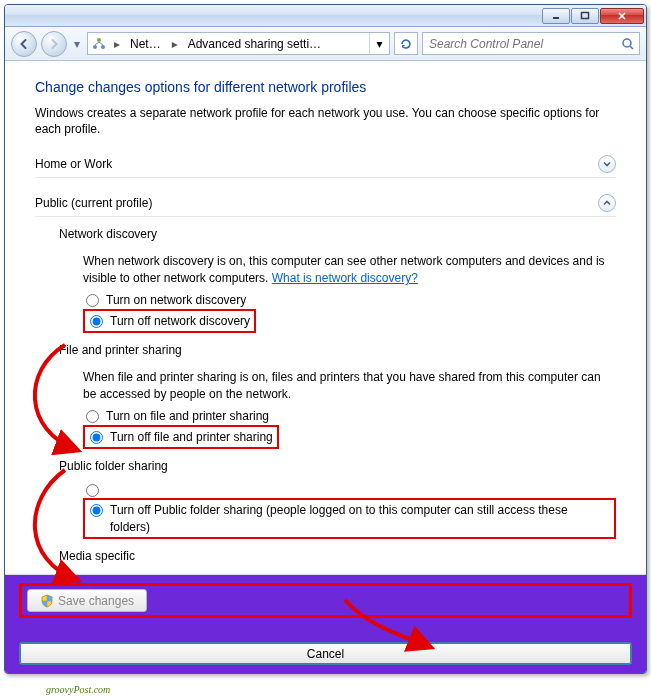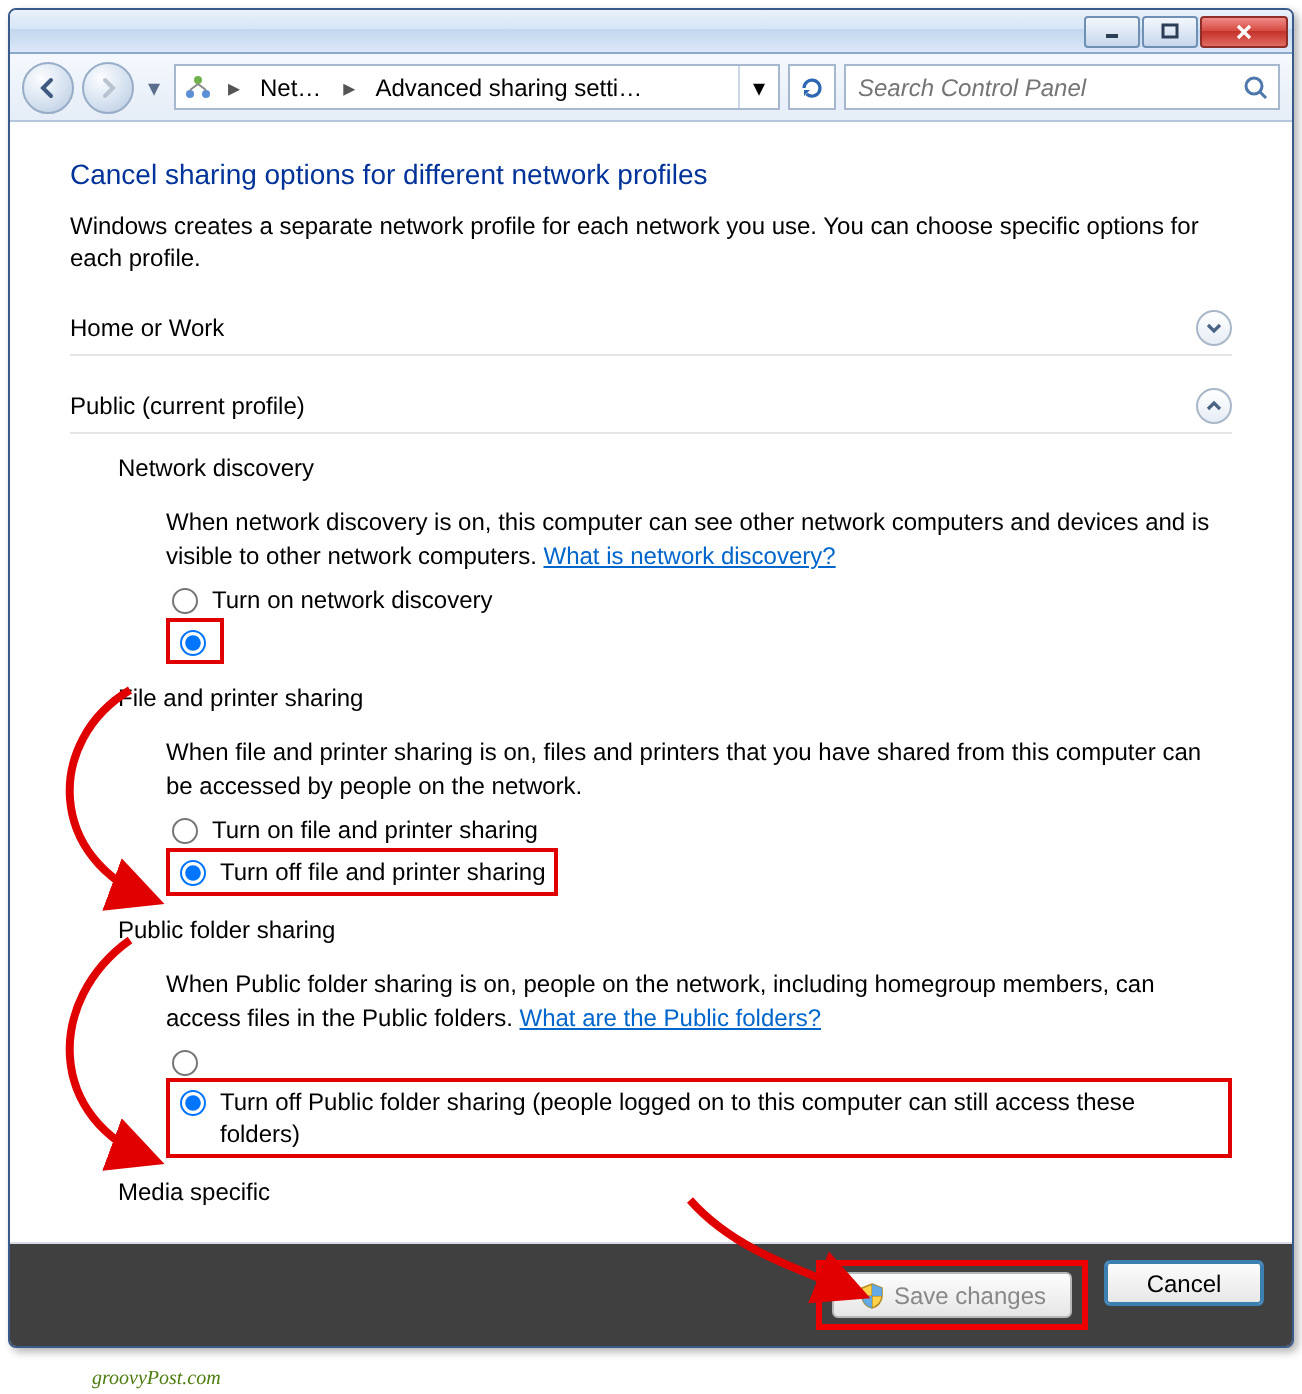--- a/index.html
+++ b/index.html
@@ -170,25 +170,26 @@
   .hl {
     border: 2px solid #e00000;
     padding: 1px 4px 1px 2px;
     display: inline-flex;
     align-items: flex-start;
   }
   .hl-wide { display: block; }
   
   .button-bar {
     border-top: 1px solid #d7dde4;
-    background: #404040;
+    background: #6d28d9;
     padding: 8px 14px;
     display: flex;
     justify-content: flex-end;
-    gap: 8px;
+    gap: 24px;
+    flex-direction: column;
   }
   .btn {
     min-width: 80px;
     height: 23px;
     padding: 0 12px;
     border: 1px solid #8c8c8c;
     border-radius: 3px;
     background: linear-gradient(to bottom,#fdfdfd,#e6e6e6);
     font-family: inherit; font-size: 12px;
     display: inline-flex; align-items: center; justify-content: center; gap: 4px;
@@ -280,21 +281,21 @@
       <div class="s-icon">
         <svg width="14" height="14" viewBox="0 0 14 14">
               <circle cx="6" cy="6" r="4" fill="none" stroke="#4d77ad" stroke-width="1.5"></circle>
               <line x1="9" y1="9" x2="12" y2="12" stroke="#4d77ad" stroke-width="1.5"></line>
             </svg>
       </div>
     </div>
   </div>
 
   <div class="content">
-    <h1 class="page-title">Cancel sharing options for different network profiles</h1>
+    <h1 class="page-title">Change changes options for different network profiles</h1>
     <div class="intro">Windows creates a separate network profile for each network you use. You can choose specific options for each profile.</div>
 
     <div class="section-hdr">
       <span class="label">Home or Work</span>
       <span class="chevron">
         <svg width="10" height="10" viewBox="0 0 10 10">
               <path d="M2 3.5 L5 6.5 L8 3.5" fill="none" stroke="#4a6283" stroke-width="1.6"></path>
             </svg>
       </span>
     </div>
@@ -314,20 +315,21 @@
         <span>When network discovery is on, this computer can see other network computers and devices and is visible to other network computers. </span><a href="#" class="helplink">What is network discovery?</a>
       </div>
       <div class="radio-group">
         <label class="radio-row">
           <input type="radio" name="nd" style="">
               <span>Turn on network discovery</span>
         </label>
         <div class="hl">
           <label class="radio-row">
             <input type="radio" name="nd" checked="" style="">
+                <span>Turn off network discovery</span>
           </label>
         </div>
       </div>
     </div>
 
     <div class="subsection">
       <div class="sub-title">File and printer sharing</div>
       <div class="sub-body">When file and printer sharing is on, files and printers that you have shared from this computer can be accessed by people on the network.</div>
       <div class="radio-group">
         <label class="radio-row">
@@ -338,23 +340,20 @@
           <label class="radio-row">
             <input type="radio" name="fp" checked="" style="">
                 <span>Turn off file and printer sharing</span>
           </label>
         </div>
       </div>
     </div>
 
     <div class="subsection">
       <div class="sub-title">Public folder sharing</div>
-      <div class="sub-body">
-        <span>When Public folder sharing is on, people on the network, including homegroup members, can access files in the Public folders. </span><a href="#" class="helplink">What are the Public folders?</a>
-      </div>
       <div class="radio-group">
         <label class="radio-row">
           <input type="radio" name="pf" style="">
         </label>
         <div class="hl hl-wide">
           <label class="radio-row">
             <input type="radio" name="pf" checked="" style="">
                 <span>Turn off Public folder sharing (people logged on to this computer can still access these folders)</span>
           </label>
         </div>

